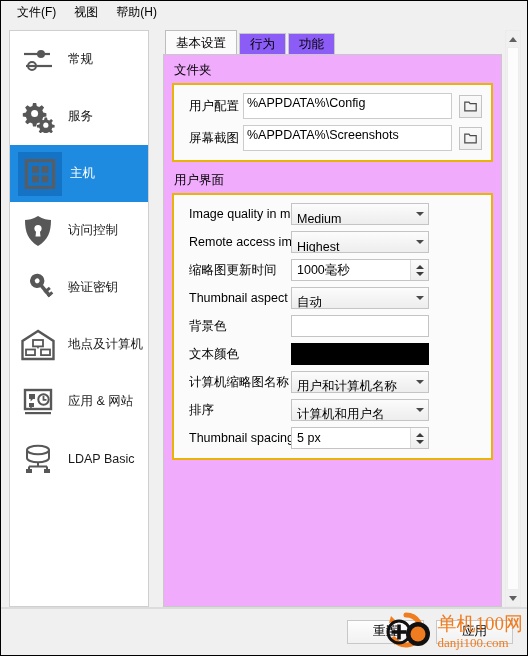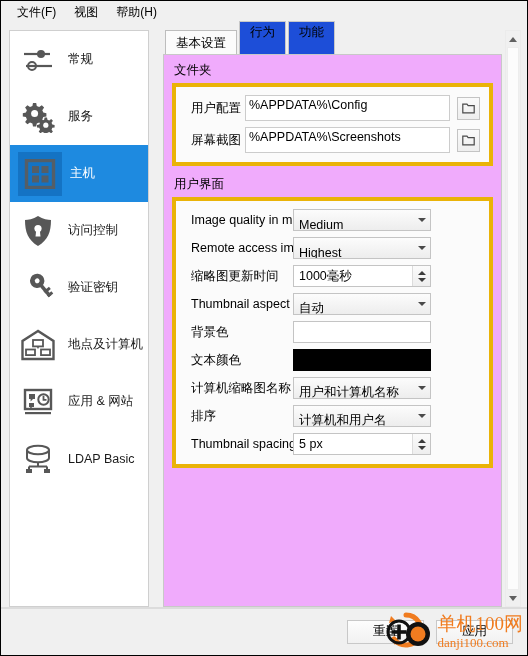--- a/index.html
+++ b/index.html
@@ -59,32 +59,32 @@
   }
   .side-item .lbl{font-size:12.5px;color:#1a1a1a;margin-left:8px;white-space:nowrap;}
   .side-item.selected{background:#1e8ae0;padding-left:8px;}
   .side-item.selected .lbl{color:#ffffff;}
   .side-item.selected .ico{background:#1473c4;}
   
   .rightwrap{flex:1 1 auto;display:flex;min-width:0;margin-left:14px;}
   .tabhost{flex:1 1 auto;min-width:0;display:flex;flex-direction:column;}
   .tabstrip{display:flex;align-items:flex-end;height:25px;flex:0 0 auto;padding-left:2px;}
   .tab{
-    height:34px;line-height:21px;padding:0 10px;font-size:12.5px;
-    border:1px solid #c8c8c8;border-bottom:none;background:#1d4ed8;
+    height:22px;line-height:21px;padding:0 10px;font-size:12.5px;
+    border:1px solid #c8c8c8;border-bottom:none;background:#8b5cf6;
     margin-right:2px;box-sizing:border-box;color:#000;
   }
   .tab.active{background:#fbfbfb;height:25px;line-height:24px;border-color:#bdbdbd;}
   .tabpanel{
     flex:1 1 auto;border:1px solid #c8c8c8;background:#f0abfc;margin-top:-1px;
     padding:7px 8px 8px 8px;box-sizing:border-box;overflow:hidden;min-height:0;
   }
   .group{margin-bottom:10px;}
   .group-title{font-size:12.5px;margin:0 0 4px 2px;color:#000;}
-  .group-box{border:4px solid #eab308;background:#fbfbfb;padding:8px 9px 9px 9px;}
+  .group-box{border:2px solid #eab308;background:#fbfbfb;padding:8px 9px 9px 9px;}
   .frow{display:flex;align-items:center;margin-bottom:6px;}
   .frow:last-child{margin-bottom:0;}
   .flabel{
     font-size:12.5px;color:#000;white-space:nowrap;overflow:hidden;
     flex:0 0 auto;box-sizing:border-box;padding-left:6px;
   }
   .flabel.w1{width:60px;}
   .flabel.w2{width:108px;}
   
   .tinput{

